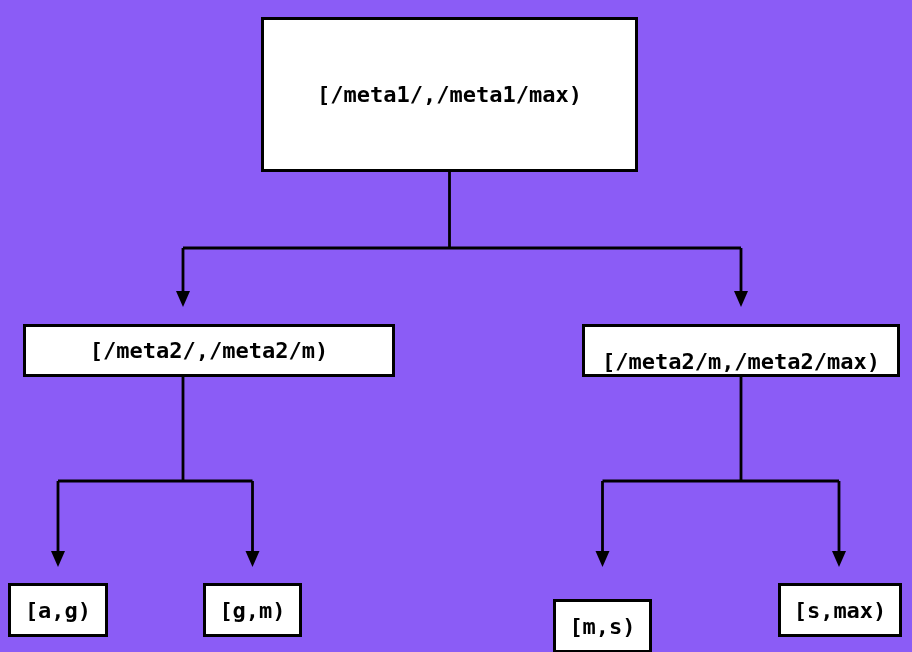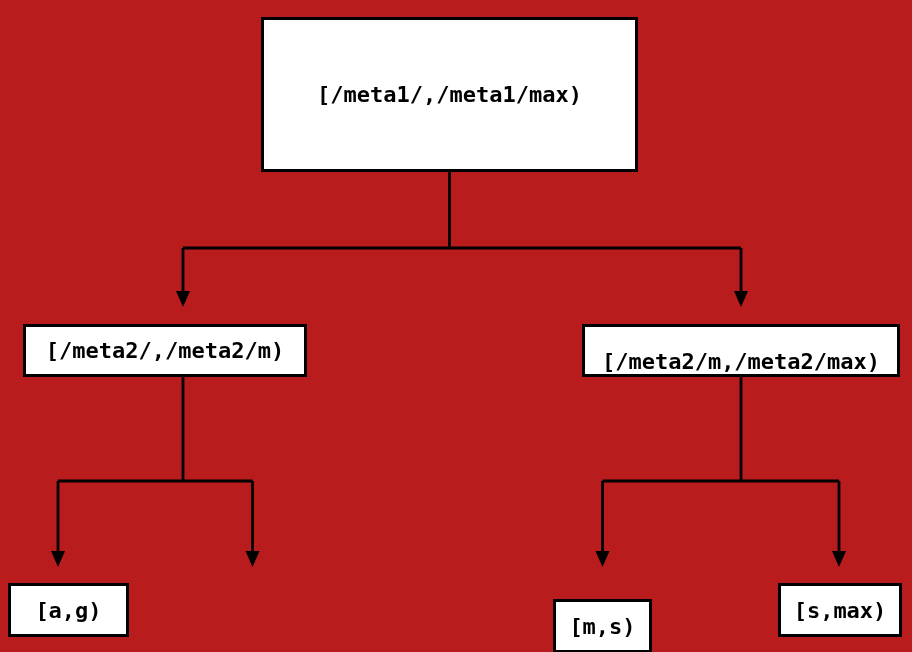--- a/index.html
+++ b/index.html
@@ -4,21 +4,21 @@
 <style>
   html, body {
     margin: 0;
     padding: 0;
     background: #ffffff;
   }
   #canvas {
     position: relative;
     width: 912px;
     height: 652px;
-    background: #b91c1c;
+    background: #8b5cf6;
     overflow: hidden;
     font-family: "DejaVu Sans Mono", "Liberation Mono", monospace;
   }
   .edges-layer {
     position: absolute;
     left: 0;
     top: 0;
     width: 912px;
     height: 652px;
     pointer-events: none;
@@ -39,23 +39,23 @@
     background: #ffffff;
     display: flex;
     align-items: center;
     justify-content: center;
     font-weight: bold;
     font-size: 22px;
     color: #000000;
     white-space: nowrap;
   }
   .node-root   { left: 261px; top: 17px;  width: 377px; height: 155px; }
-  .node-n2l    { left: 23px;  top: 324px; width: 284px; height: 53px;  }
+  .node-n2l    { left: 23px;  top: 324px; width: 372px; height: 53px;  }
   .node-n2r    { left: 582px; top: 324px; width: 318px; height: 53px; align-items: flex-end;  }
-  .node-leaf1  { left: 8px;   top: 583px; width: 121px; height: 54px;  }
+  .node-leaf1  { left: 8px;   top: 583px; width: 100px; height: 54px;  }
   .node-leaf2  { left: 203px; top: 583px; width: 99px;  height: 54px;  }
   .node-leaf3  { left: 553px; top: 599px; width: 99px;  height: 54px;  }
   .node-leaf4  { left: 778px; top: 583px; width: 124px; height: 54px; text-align: center;  }
 </style>
 </head>
 <body>
 
 <div id="canvas">
 
   <svg class="edges-layer" viewBox="0 0 912 652" xmlns="http://www.w3.org/2000/svg">
@@ -88,20 +88,23 @@
   </div>
 
   <div class="tree-node node-n2r">
     <span>[/meta2/m,/meta2/max)</span>
   </div>
 
   <div class="tree-node node-leaf1">
     <span>[a,g)</span>
   </div>
 
+  <div class="tree-node node-leaf2">
+    <span>[g,m)</span>
+  </div>
 
   <div class="tree-node node-leaf3">
     <span>[m,s)</span>
   </div>
 
   <div class="tree-node node-leaf4">
     <span>[s,max)</span>
   </div>
 
 </div>

